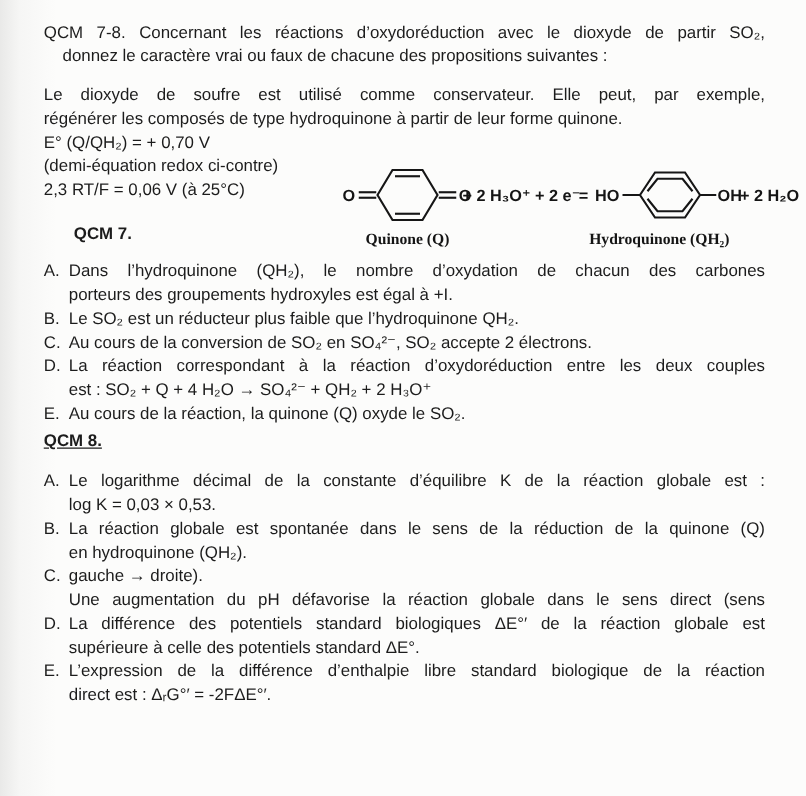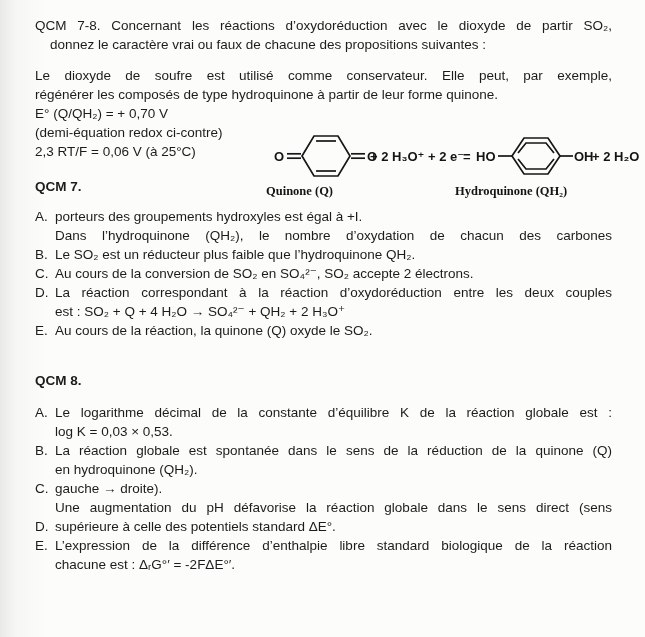--- a/index.html
+++ b/index.html
@@ -13,39 +13,39 @@
     position:absolute; inset:0; box-sizing:border-box;
     padding:16px 33px 0 35px;
     background:linear-gradient(90deg,#e9e9e8 0px,#f6f6f5 16px,#fcfcfb 45px,#fcfcfb 100%);
   }
   .line { min-height:19px; }
   .j { text-align:justify; text-align-last:justify; }
   .b { font-weight:normal; }
   .hdr-line2 { padding-left:15px; }
   .intro { margin-top:12px; }
   .qcm-title { font-weight:bold; }
-  #qcm7-title { margin-top:16px; }
+  #qcm7-title { margin-top:16px;margin-left:24px; }
   #qcm7-items { margin-top:11px; }
-  #qcm8-title { margin-top:31px; }
+  #qcm8-title { margin-top:3px;text-decoration:underline; }
   #qcm8-items { margin-top:13px; }
   .item { display:flex; }
   .item-label { flex:0 0 20px; width:20px; }
   .item-body { flex:1; min-width:0; }
   
   .reaction {
     position:absolute; left:270px; top:122px; width:375px; height:84px;
     font-weight:bold; font-size:13px; line-height:16px; color:#141414;
   }
   .abs { position:absolute; }
   .rx-mid { left:100px; top:27px; }
   .rx-eq  { left:193px; top:27px; }
   .rx-prod{ left:322px; top:27px; }
   .mol-label {
     font-family:"Liberation Serif","DejaVu Serif",serif;
-    font-weight:bold; font-size:12.5px; line-height:15px; text-align:left;
+    font-weight:bold; font-size:12.5px; line-height:15px; text-align:center;
     color:#141414;
   }
   .quinone-label { left:-4px; top:62px; width:120px; }
   .hydroquinone-label { left:185px; top:62px; width:145px; }
   .mol-svg line, .mol-svg polygon, .mol-svg polyline { stroke:#161616; stroke-width:1.7; fill:none; }
   .mol-svg text {
     font-family:"Liberation Sans","DejaVu Sans",sans-serif;
     font-weight:bold; font-size:13px; fill:#141414; stroke:none;
   }
 </style>
@@ -69,22 +69,22 @@
     <div class="line">E° (Q/QH₂) = + 0,70 V</div>
     <div class="line">(demi-équation redox ci-contre)</div>
     <div class="line">2,3 RT/F = 0,06 V (à 25°C)</div>
   </div>
 
   <div class="line qcm-title" id="qcm7-title">QCM 7.</div>
   <div id="qcm7-items">
     <div class="item">
       <span class="item-label">A.</span>
       <div class="item-body">
+        <div class="line j">Dans l’hydroquinone (QH₂), le nombre d’oxydation de chacun des carbones</div>
         <div class="line">porteurs des groupements hydroxyles est égal à +I.</div>
-        <div class="line j">Dans l’hydroquinone (QH₂), le nombre d’oxydation de chacun des carbones</div>
       </div>
     </div>
     <div class="item">
       <span class="item-label">B.</span>
       <div class="item-body">
         <div class="line">Le SO₂ est un réducteur plus faible que l’hydroquinone QH₂.</div>
       </div>
     </div>
     <div class="item">
       <span class="item-label">C.</span>
@@ -126,28 +126,29 @@
     <div class="item">
       <span class="item-label">C.</span>
       <div class="item-body">
         <div class="line">gauche → droite).</div>
         <div class="line j">Une augmentation du pH défavorise la réaction globale dans le sens direct (sens</div>
       </div>
     </div>
     <div class="item">
       <span class="item-label">D.</span>
       <div class="item-body">
+        <div class="line j">La différence des potentiels standard biologiques ΔE°′ de la réaction globale est</div>
         <div class="line">supérieure à celle des potentiels standard ΔE°.</div>
       </div>
     </div>
     <div class="item">
       <span class="item-label">E.</span>
       <div class="item-body">
         <div class="line j">L’expression de la différence d’enthalpie libre standard biologique de la réaction</div>
-        <div class="line">chacune est : ΔᵣG°′ = -2FΔE°′.</div>
+        <div class="line">direct est : ΔᵣG°′ = -2FΔE°′.</div>
       </div>
     </div>
   </div>
 
   <div class="reaction">
     <svg class="mol-svg abs" style="left:2px; top:6px;" width="112" height="56" viewBox="0 0 112 56">
       <text x="2" y="33">O</text>
       <line x1="15" y1="25.8" x2="29" y2="25.8"></line>
       <line x1="15" y1="30.2" x2="29" y2="30.2"></line>
       <polygon points="30,28 42,8 66,8 78,28 66,48 42,48"></polygon>

